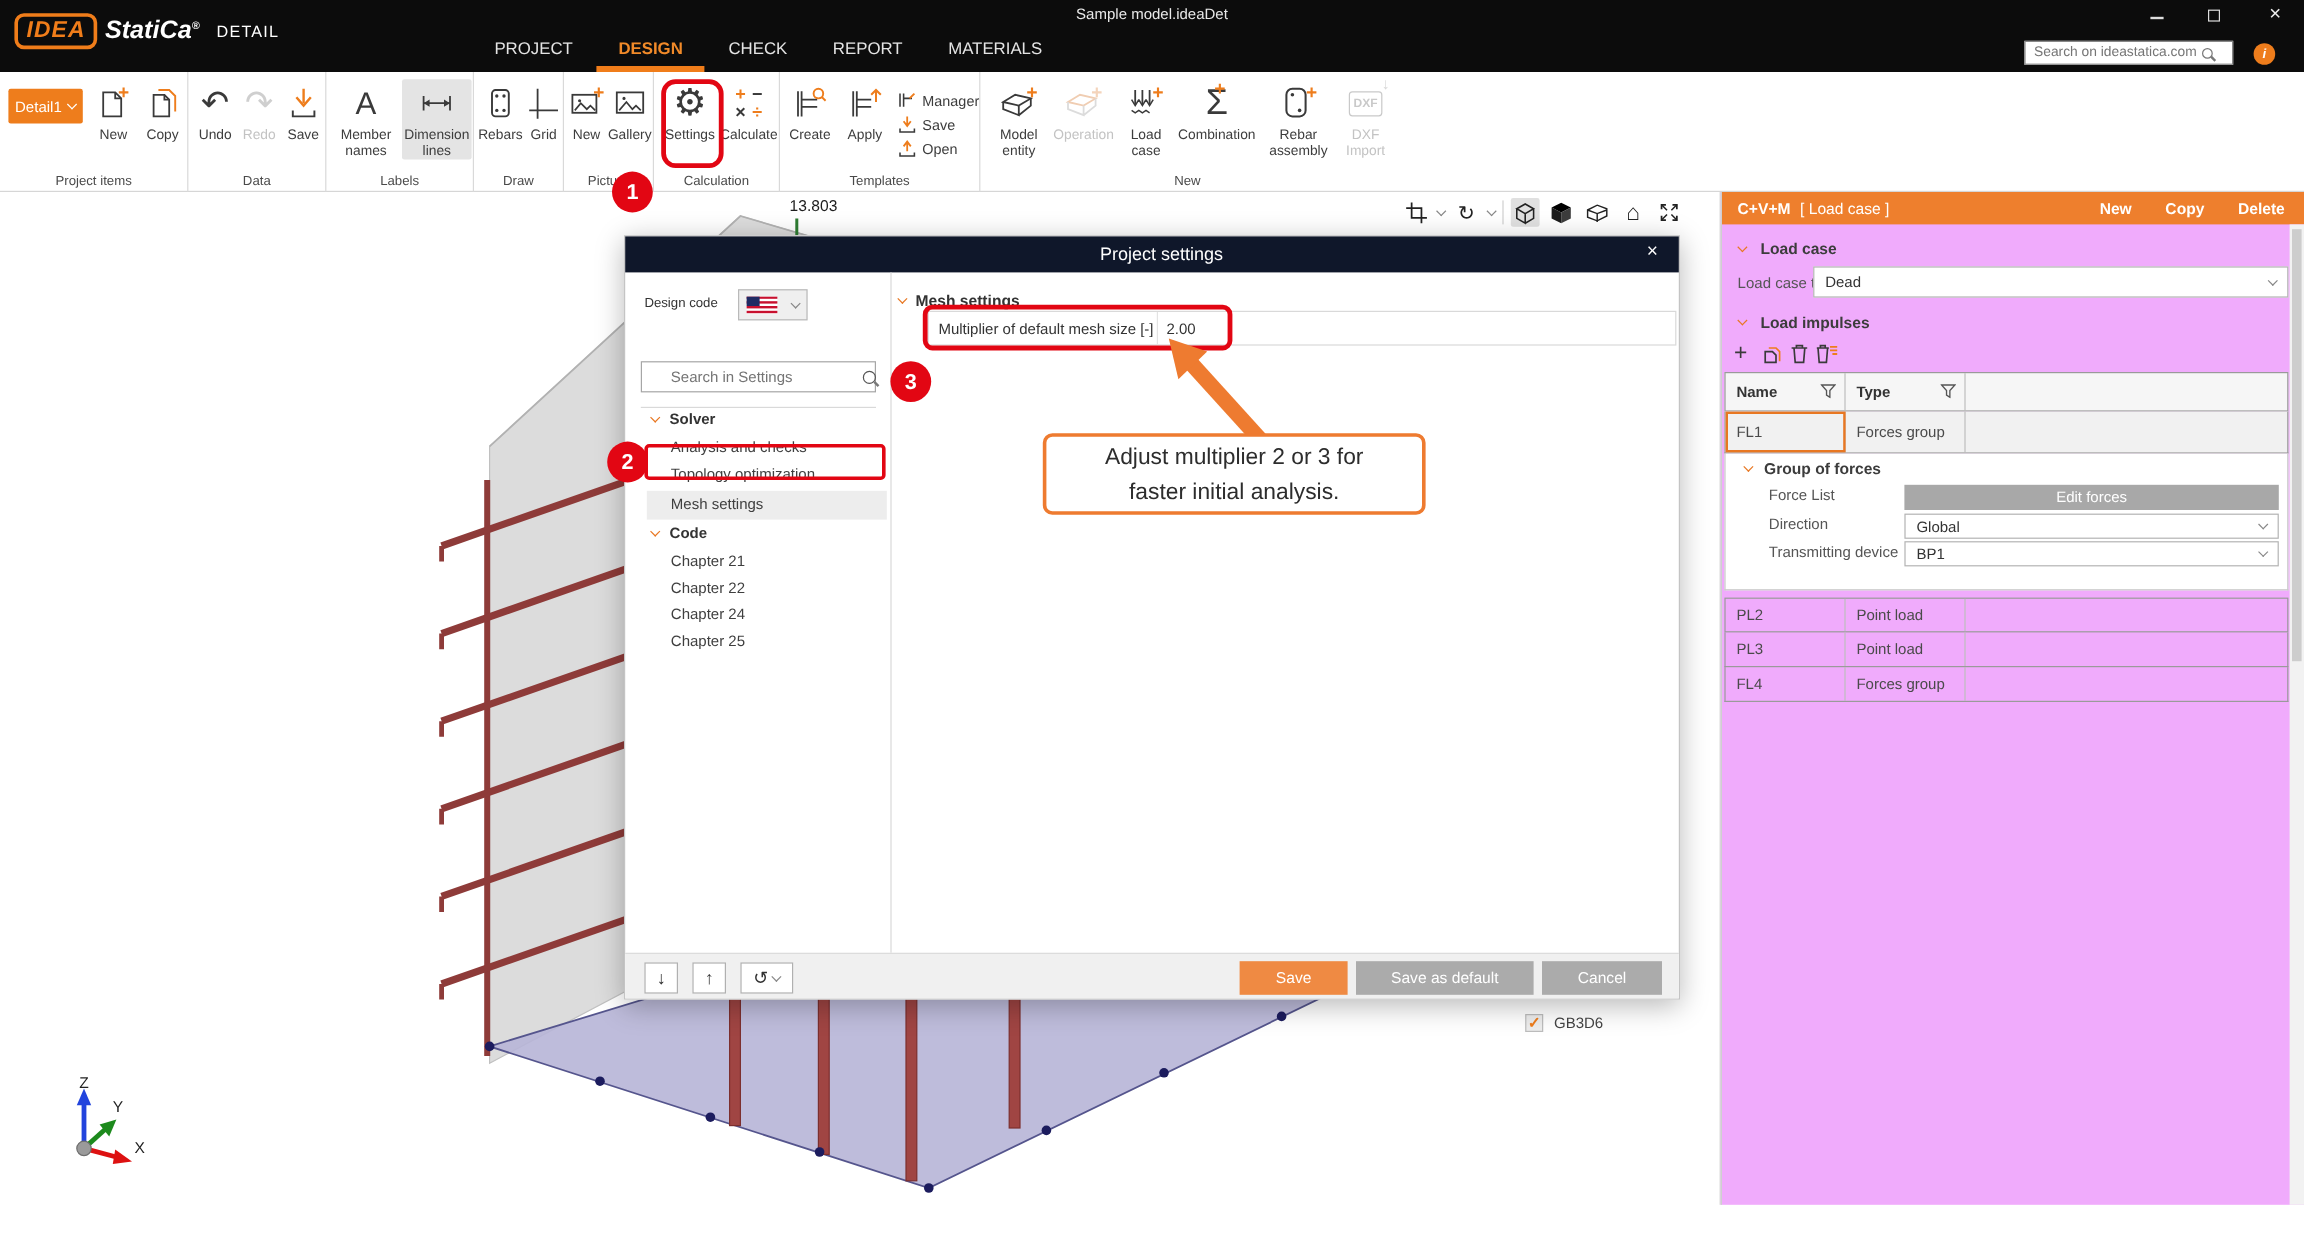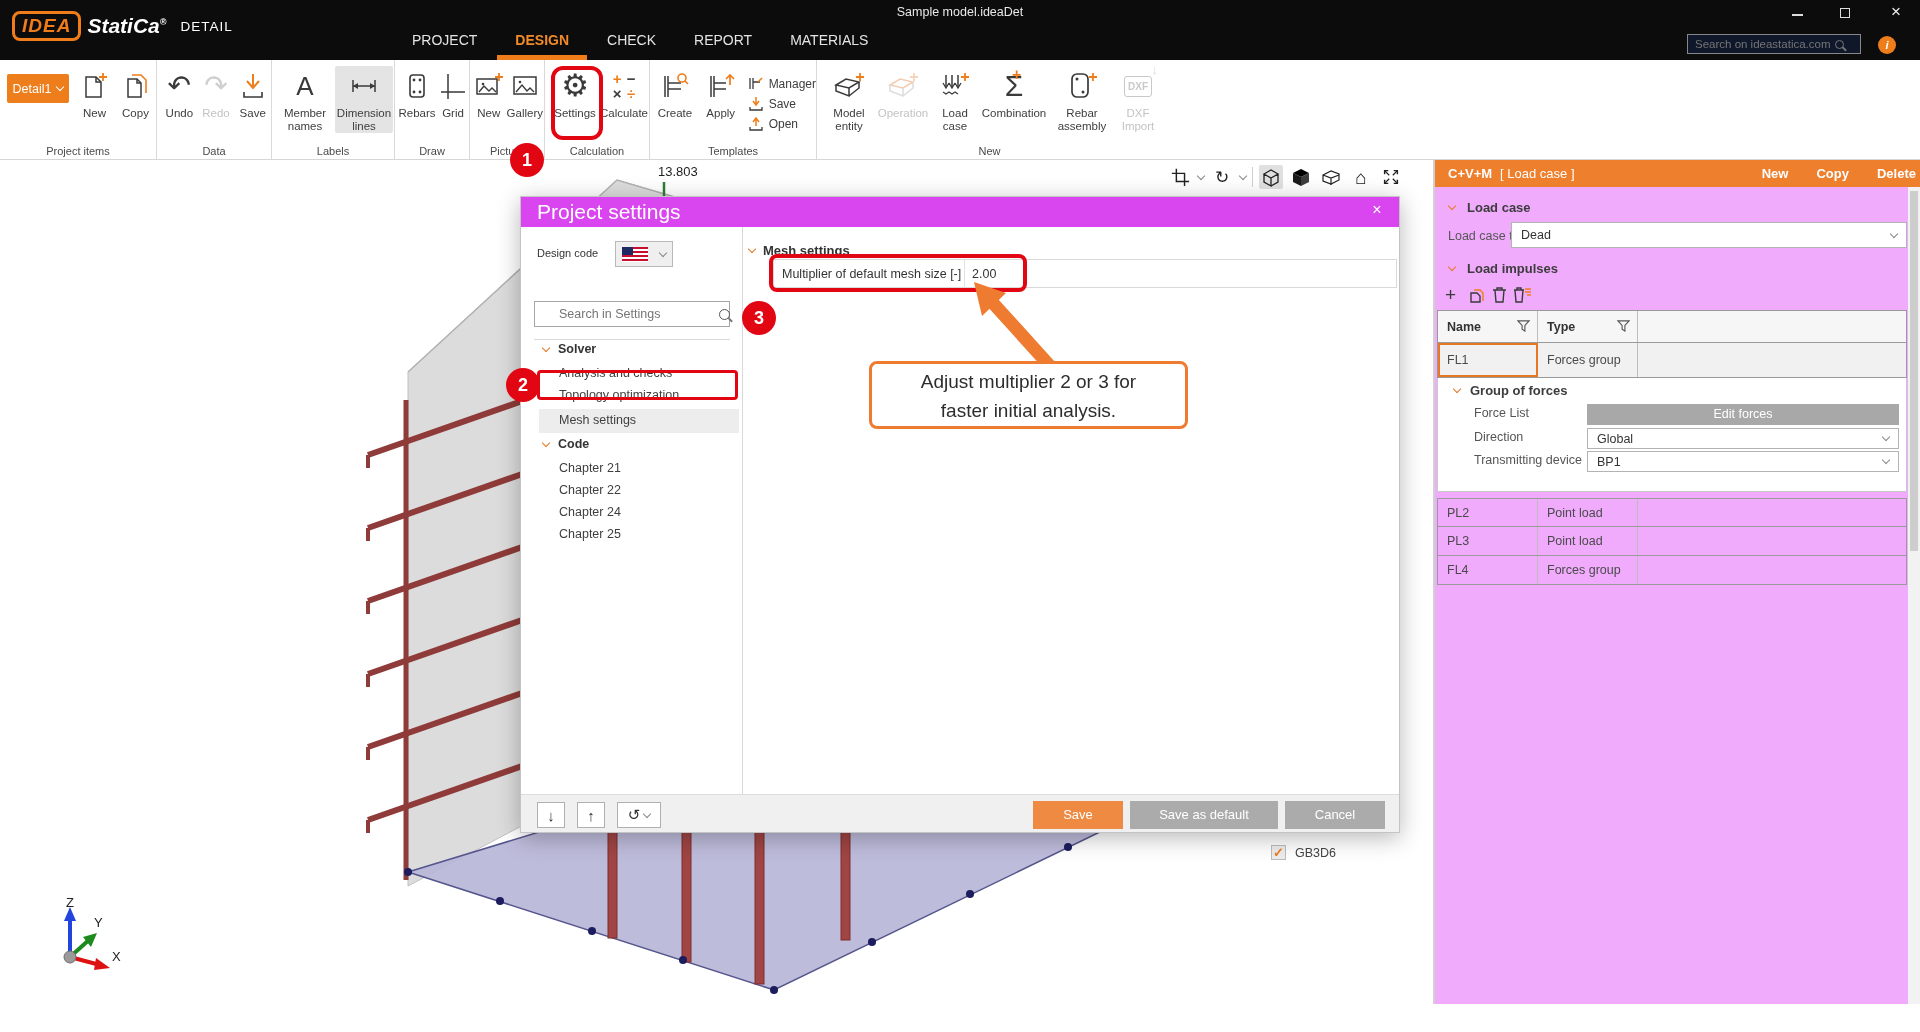--- a/index.html
+++ b/index.html
@@ -12,21 +12,21 @@
   #win-title { position:absolute; left:0; right:0; top:5px; text-align:center; font-size:12.5px; color:#e8e8e8; }
   #brand { position:absolute; left:12px; top:11px; display:flex; align-items:center; }
   .logo-box { border:3px solid #f07d1a; border-radius:8px; color:#f07d1a; font-weight:bold; font-style:italic; font-size:19px; padding:1px 7px; letter-spacing:1px; }
   .logo-statica { color:#fff; font-weight:bold; font-style:italic; font-size:21px; margin-left:6px; }
   .logo-reg { color:#fff; font-size:9px; vertical-align:super; }
   .logo-product { color:#fff; font-size:13.5px; margin-left:14px; letter-spacing:1px; }
   #menu { position:absolute; left:412px; bottom:6px; display:flex; gap:38px; }
   .tab { font-size:14px; color:#e4e4e4; cursor:default; position:relative; padding-bottom:6px; }
   .tab.active { color:#f18a29; font-weight:bold; }
   .tab.active::after { content:""; position:absolute; left:-18px; right:-18px; bottom:-6px; height:5px; background:#f07d1a; }
-  #top-search { position:absolute; left:1687px; top:34px; width:174px; height:20px; background:#0f172a; border:1px solid #888; display:flex; align-items:center; padding:0 4px 0 7px; }
+  #top-search { position:absolute; left:1687px; top:34px; width:174px; height:20px; background:#ffffff; border:1px solid #888; display:flex; align-items:center; padding:0 4px 0 7px; }
   #top-search input { border:none; outline:none; background:transparent; font-size:11.5px; color:#777; width:140px; font-family:inherit; }
   .mag { position:relative; width:9px; height:9px; border:1.5px solid #777; border-radius:50%; display:inline-block; flex:none; }
   .mag::after { content:""; position:absolute; width:5px; height:1.5px; background:#777; transform:rotate(45deg); right:-4px; bottom:-2px; }
   #info-btn { position:absolute; left:1878px; top:36px; width:18px; height:18px; border-radius:50%; background:#ee7d1c; color:#fff; font-weight:bold; font-size:11px; text-align:center; line-height:18px; font-style:italic; }
   #win-min { position:absolute; left:1792px; top:14px; width:11px; height:2px; background:#ddd; }
   #win-max { position:absolute; left:1840px; top:8px; width:10px; height:10px; border:1.5px solid #ddd; }
   #win-close { position:absolute; left:1886px; top:2px; font-size:17px; color:#eee; width:20px; text-align:center; }
 
   
   #ribbon { position:absolute; left:0; top:60px; width:1920px; height:100px; background:#fff; border-bottom:1px solid #d6d6d6; }
@@ -81,21 +81,21 @@
   #group-area { position:relative; border:1px solid #c9c9c9; border-top:none; height:114px; background:#fff; }
   .gbtn { position:absolute; left:149px; width:312px; height:21px; background:#a8a8a8; color:#fff; font-size:12.5px; text-align:center; line-height:21px; }
   #ptable2 { margin-top:6px; }
   #ptable2 .trow:first-child { border-top:1px solid #9a9a9a; }
   #pscroll { position:absolute; right:0; top:27px; bottom:0; width:12px; background:#f2f2f2; }
   #pscroll .thumb { position:absolute; left:2px; top:4px; width:8px; height:360px; background:#cdcdcd; }
   .picon { display:inline-flex; align-items:center; justify-content:center; }
 
   
   #dialog { position:absolute; left:520px; top:196px; width:880px; height:637px; background:#fff; border:1px solid #c4c4c4; box-shadow:0 5px 22px rgba(0,0,0,.28); }
-  #dlg-title { position:absolute; left:0; top:0; right:0; height:30px; background:#d946ef; color:#fff; font-size:21px; display:flex; align-items:center; padding-left:16px; }
+  #dlg-title { position:absolute; left:0; top:0; right:0; height:30px; background:#0f172a; color:#fff; font-size:15px; display:flex; align-items:center; padding-left:16px;justify-content:center; }
   #dlg-close { position:absolute; right:12px; top:4px; font-size:16px; color:#fff; width:20px; text-align:center; }
   #dlg-side { position:absolute; left:0; top:30px; width:222px; bottom:38px; border-right:1px solid #d9d9d9; }
   .dc-label { position:absolute; left:16px; top:20px; font-size:11px; color:#333; }
   #flag-dd { position:absolute; left:94px; top:14px; width:58px; height:26px; background:#efefef; border:1px solid #b9b9b9; display:flex; align-items:center; justify-content:space-between; padding:0 6px; }
   #dlg-search { position:absolute; left:13px; top:74px; width:196px; height:26px; border:1px solid #a6a6a6; display:flex; align-items:center; padding:0 24px; }
   #dlg-search input { border:none; outline:none; font-size:12.5px; color:#888; width:160px; font-family:inherit; }
   #dlg-search .mag { width:11px; height:11px; border-color:#555; }
   .side-hr { position:absolute; left:13px; top:112px; width:196px; height:1px; background:#d9d9d9; }
   .tree-sec { position:absolute; left:22px; display:flex; align-items:center; gap:9px; font-size:12.5px; font-weight:bold; color:#333; }
   .tree-item { position:absolute; left:38px; font-size:12.5px; color:#3f3f3f; }
@@ -499,21 +499,21 @@
     </svg>
   </div>
 
   <div id="panel">
     <div id="panel-header">
       <span class="code">C+V+M</span>
       <span class="ctx">[ Load case ]</span>
       <span style="flex:1"></span>
       <span class="ph-btn" style="margin-right:28px;">New</span>
       <span class="ph-btn" style="margin-right:28px;">Copy</span>
-      <span class="ph-btn" style="margin-right:4px;text-align:right;">Delete</span>
+      <span class="ph-btn" style="margin-right:16px;text-align:right;">Delete</span>
     </div>
 
     <span class="chev orange abs" style="left:14px;top:46px;"></span>
     <span class="p-sec-label abs" style="left:32px;top:40px;">Load case</span>
 
     <span class="p-label abs" style="left:13px;top:69px;">Load case type</span>
     <div class="dropdown" style="left:76px;top:62px;width:396px;height:26px;">
       <span>Dead</span>
       <span class="chev"></span>
     </div>

